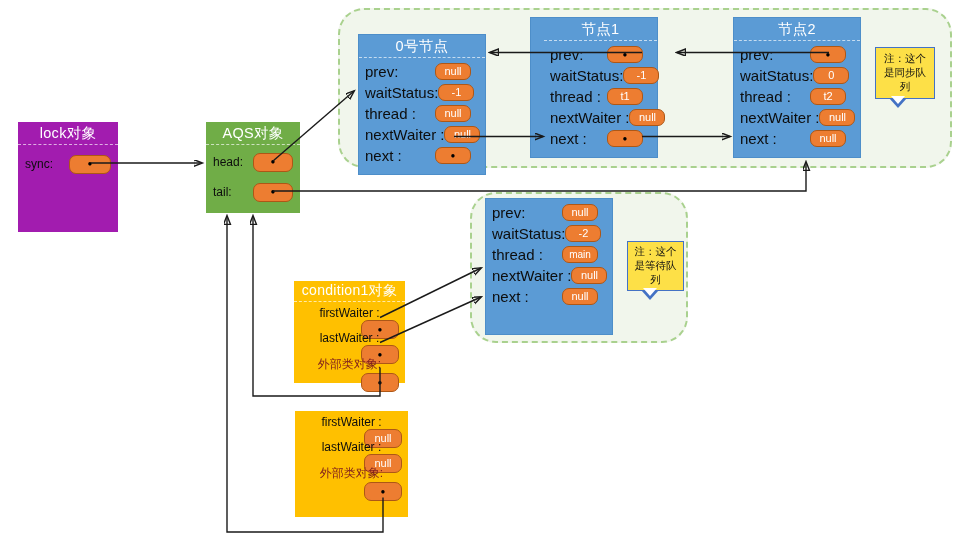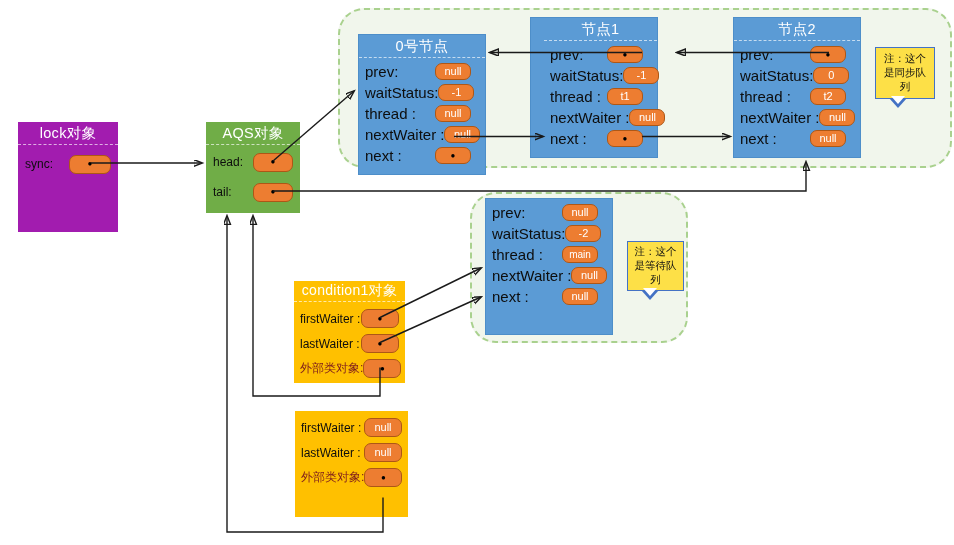--- a/index.html
+++ b/index.html
@@ -55,21 +55,21 @@
   #aqs-box .row + .row { margin-top:8px; }
   #aqs-box .lbl { font-size:12px; }
   #aqs-box .val { width:38px; height:17px; margin-right:0; }
 
   
   .cond { background:#ffc000; }
   #cond1-box { left:294px; top:281px; width:111px; height:102px; }
   #cond2-box { left:295px; top:411px; width:113px; height:106px; }
   .cond .box-title { height:20px; font-size:14px; }
   .cond .rows { padding:4px 6px 0 6px; }
-  .cond .row { height:25px; }
+  .cond .row { height:25px;flex-direction:column; }
   .cond .lbl { font-size:12px; }
   .cond .val { width:36px; height:17px; margin-right:0; }
   .lbl.dark-red { color:#7f1d1d; }
 
   
   .bubble {
     position:absolute; background:#fde047; border:1.5px solid #4472c4;
     box-sizing:border-box; z-index:3; display:flex; align-items:center;
     justify-content:center; text-align:center; padding:4px 3px;
     font-size:10.5px; line-height:1.32; color:#111;

